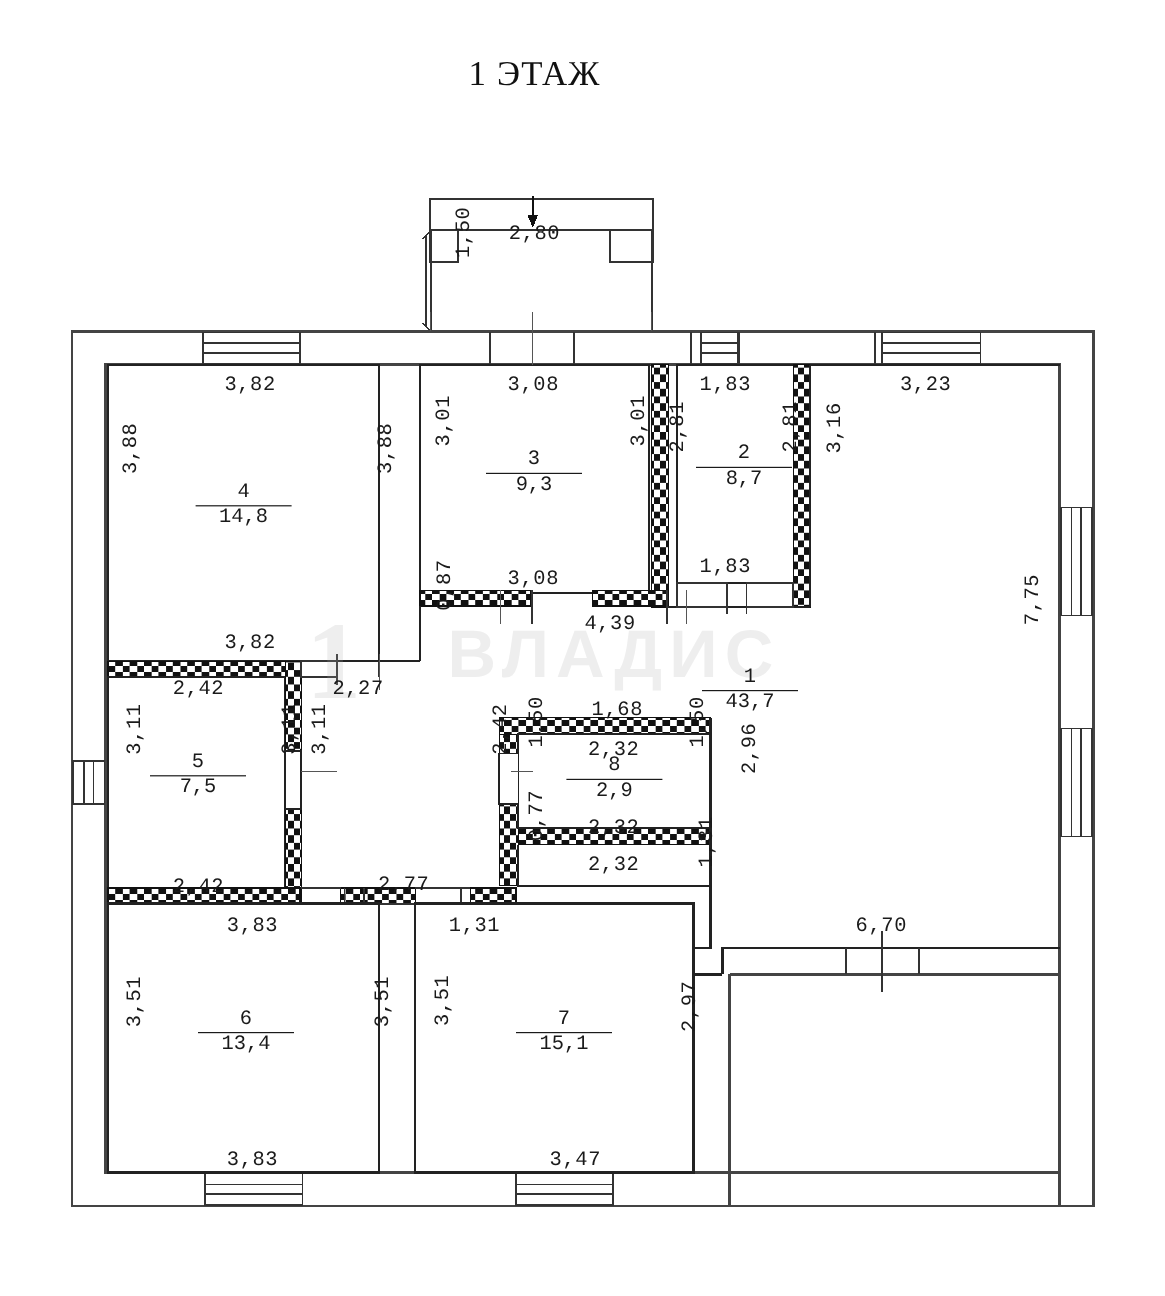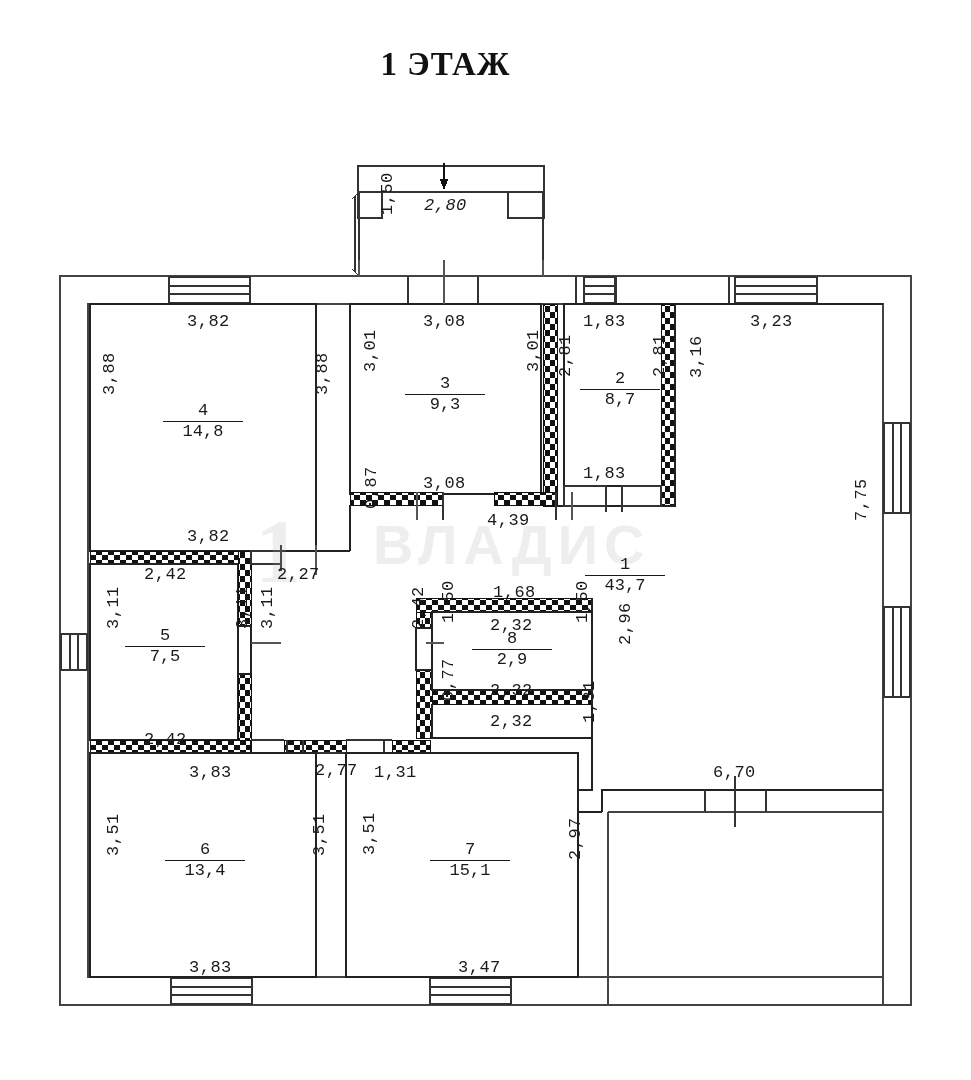--- a/index.html
+++ b/index.html
@@ -6,21 +6,21 @@
   html,body{margin:0;padding:0;background:#ffffff;}
   body{
     width:971px;height:1080px;position:relative;overflow:hidden;
     font-family:"Liberation Sans", sans-serif;
     -webkit-font-smoothing:antialiased;
   }
   #plan{position:absolute;left:0;top:0;width:971px;height:1080px;}
   #title{
     position:absolute;left:0;top:46px;width:971px;text-align:center;
     font-family:"Liberation Serif", serif;
-    font-weight:bold;font-size:33px;letter-spacing:1px;color:#111;
+    font-weight:normal;font-size:29px;letter-spacing:1px;color:#111;
     pointer-events:none;
   }
   #title .t{display:inline-block;margin-left:-80px;}
   .dim{
     position:absolute;
     font-family:"Liberation Mono","DejaVu Sans Mono",monospace;
     font-size:17px;color:#1a1a1a;white-space:nowrap;
     letter-spacing:0.5px;
   }
   .dim.v{transform-origin:0 0;transform:rotate(-90deg);}
@@ -305,21 +305,21 @@
 <div class="roomlbl" id="lbl-7" style="left:430px;top:841px;width:80px;">
   <span class="num">7</span>
   <span class="area">15,1</span>
 </div>
 <div class="roomlbl" id="lbl-8" style="left:472px;top:630px;width:80px;">
   <span class="num">8</span>
   <span class="area">2,9</span>
 </div>
 
 <div id="dims">
-    <div class="dim" style="left: 424px; top: 196px; font-style: italic;">2,80</div>
+    <div class="dim" style="left: 424px; top: 186px;">2,80</div>
     <div class="dim v" style="left: 378px; top: 215px;">1,50</div>
     <div class="dim" style="left: 187px; top: 312px;">3,82</div>
     <div class="dim" style="left: 187px; top: 527px;">3,82</div>
     <div class="dim v" style="left: 100px; top: 395px;">3,88</div>
     <div class="dim v" style="left: 313px; top: 395px;">3,88</div>
     <div class="dim" style="left: 423px; top: 312px;">3,08</div>
     <div class="dim" style="left: 423px; top: 474px;">3,08</div>
     <div class="dim v" style="left: 361px; top: 372px;">3,01</div>
     <div class="dim v" style="left: 524px; top: 372px;">3,01</div>
     <div class="dim" style="left: 583px; top: 312px;">1,83</div>
@@ -334,21 +334,21 @@
     <div class="dim" style="left: 144px; top: 565px;">2,42</div>
     <div class="dim" style="left: 144px; top: 730px;">2,42</div>
     <div class="dim v" style="left: 104px; top: 629px;">3,11</div>
     <div class="dim v" style="left: 233px; top: 629px;">3,11</div>
     <div class="dim v" style="left: 258px; top: 629px;">3,11</div>
     <div class="dim" style="left: 277px; top: 565px;">2,27</div>
     <div class="dim" style="left: 189px; top: 763px;">3,83</div>
     <div class="dim" style="left: 189px; top: 958px;">3,83</div>
     <div class="dim v" style="left: 104px; top: 856px;">3,51</div>
     <div class="dim v" style="left: 310px; top: 856px;">3,51</div>
-    <div class="dim" style="left: 315px; top: 729px; margin-top: 32px;">2,77</div>
+    <div class="dim" style="left: 315px; top: 729px;">2,77</div>
     <div class="dim" style="left: 374px; top: 763px;">1,31</div>
     <div class="dim" style="left: 493px; top: 583px;">1,68</div>
     <div class="dim" style="left: 490px; top: 616px;">2,32</div>
     <div class="dim" style="left: 490px; top: 681px;">2,32</div>
     <div class="dim v" style="left: 439px; top: 623px;">1,50</div>
     <div class="dim v" style="left: 573px; top: 623px;">1,50</div>
     <div class="dim v" style="left: 409px; top: 629px;">2,42</div>
     <div class="dim" style="left: 490px; top: 712px;">2,32</div>
     <div class="dim v" style="left: 439px; top: 701px;">0,77</div>
     <div class="dim v" style="left: 580px; top: 723px;">1,31</div>

